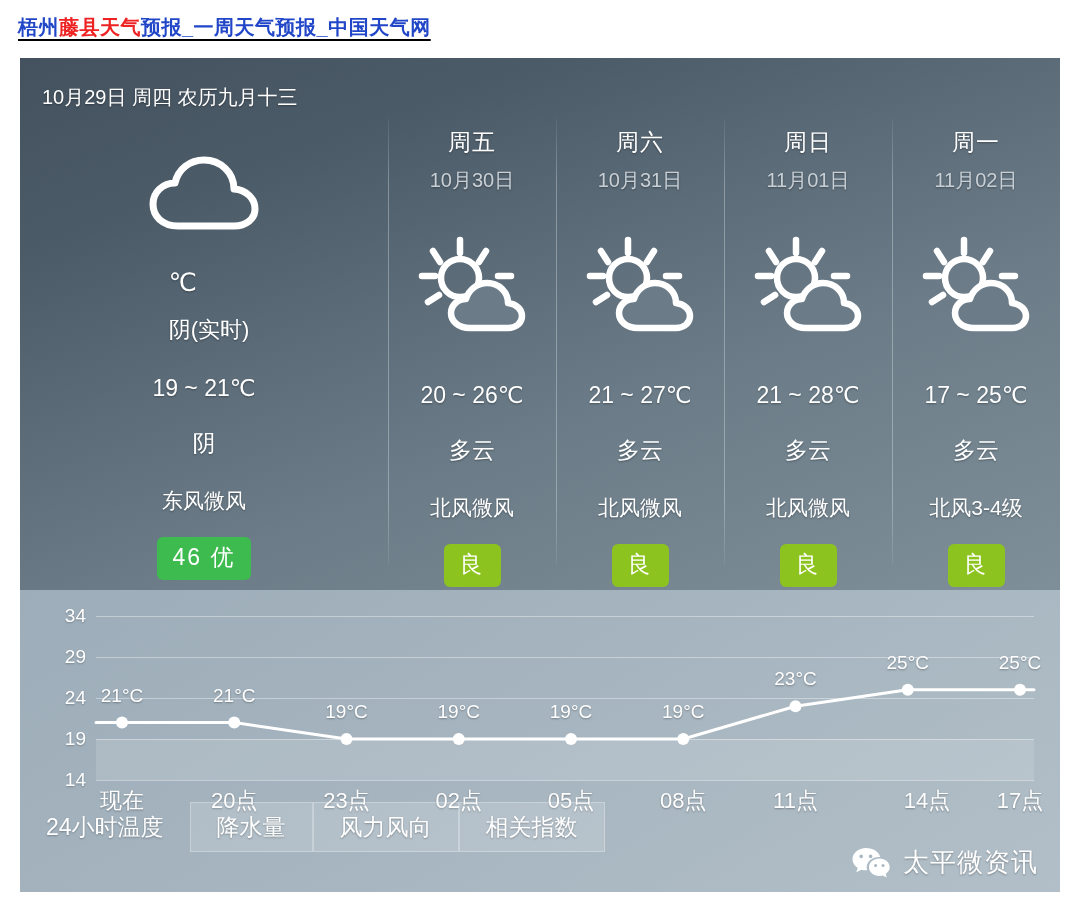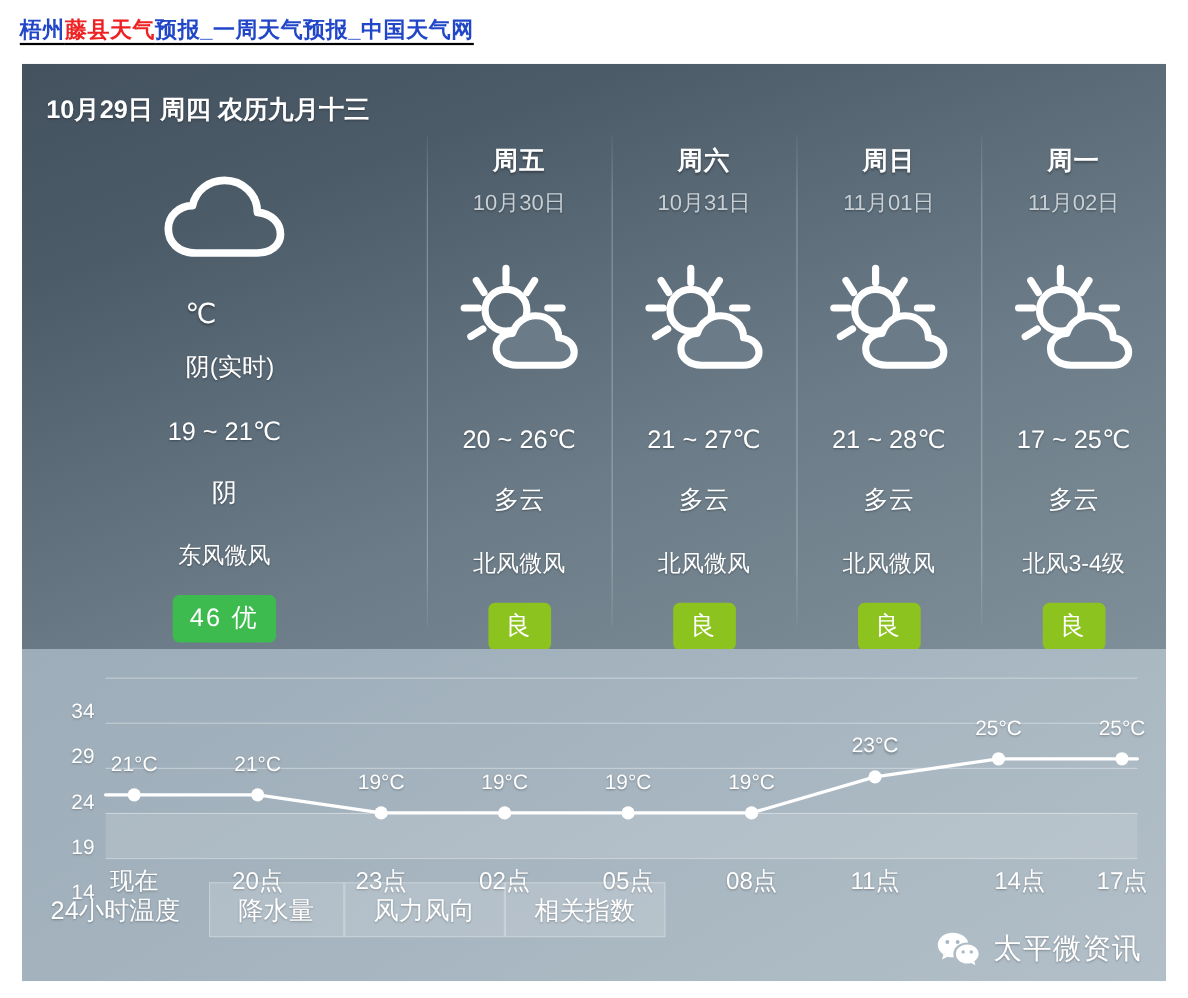--- a/index.html
+++ b/index.html
@@ -44,23 +44,22 @@
 
   
   .upper {
     position: relative;
     height: 532px;
     background: linear-gradient(160deg, #44525f 0%, #4c5b68 22%, #6b7c88 62%, #7e8f99 100%);
   }
   .datebar {
     padding: 26px 1px 0 22px;
     color: #ffffff;
-    font-size: 23px;
+    font-size: 20px;
     text-shadow: 0 1px 2px rgba(0,0,0,.35);
-    font-weight: bold;
   }
 
   .cols {
     display: flex;
     margin-top: 12px;
     height: 448px;
   }
   .col {
     position: relative;
     box-sizing: border-box;
@@ -72,21 +71,21 @@
   .col.fday  { width: 168px; }
   .col.fday::before {
     content: "";
     position: absolute;
     left: 0; top: -4px;
     width: 1px; height: 446px;
     background: linear-gradient(180deg, rgba(255,255,255,.06), rgba(255,255,255,.30) 14%, rgba(255,255,255,.30) 86%, rgba(255,255,255,.06));
   }
   .fday-name {
     font-size: 23px;
-    font-weight: 700;
+    font-weight: 400;
     margin-top: 4px;
     letter-spacing: 1px;
   }
   .fday-date {
     font-size: 20px;
     color: #c8d0d6;
     margin-top: 9px;
   }
 
   .icon-wrap {
@@ -148,21 +147,20 @@
   }
   .ylabel {
     position: absolute;
     left: 26px;
     width: 40px;
     text-align: right;
     color: #ffffff;
     font-size: 19px;
     text-shadow: 0 1px 2px rgba(0,0,0,.25);
     transform: translateY(-50%);
-    margin-top: 32px;
   }
   .gridline {
     position: absolute;
     left: 76px;
     right: 26px;
     height: 1px;
     background: rgba(255,255,255,.38);
   }
   .band {
     position: absolute;

